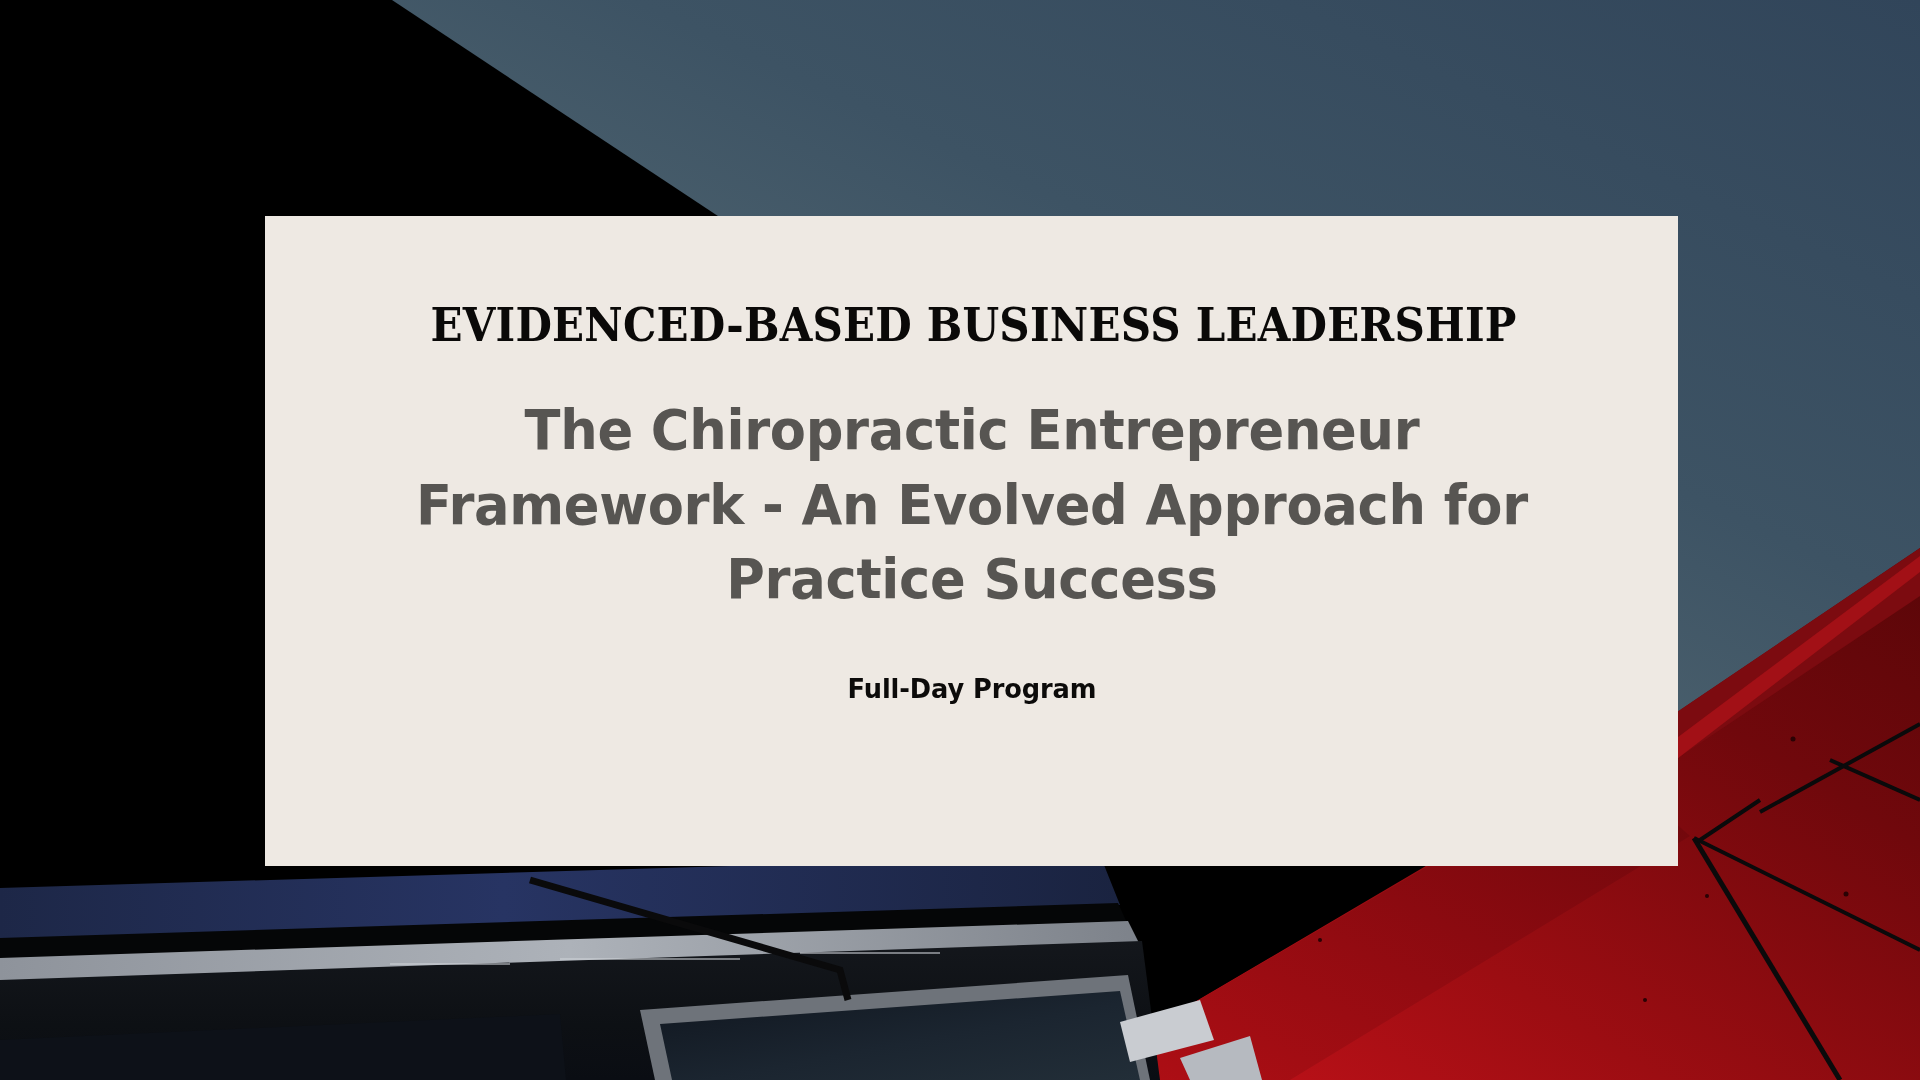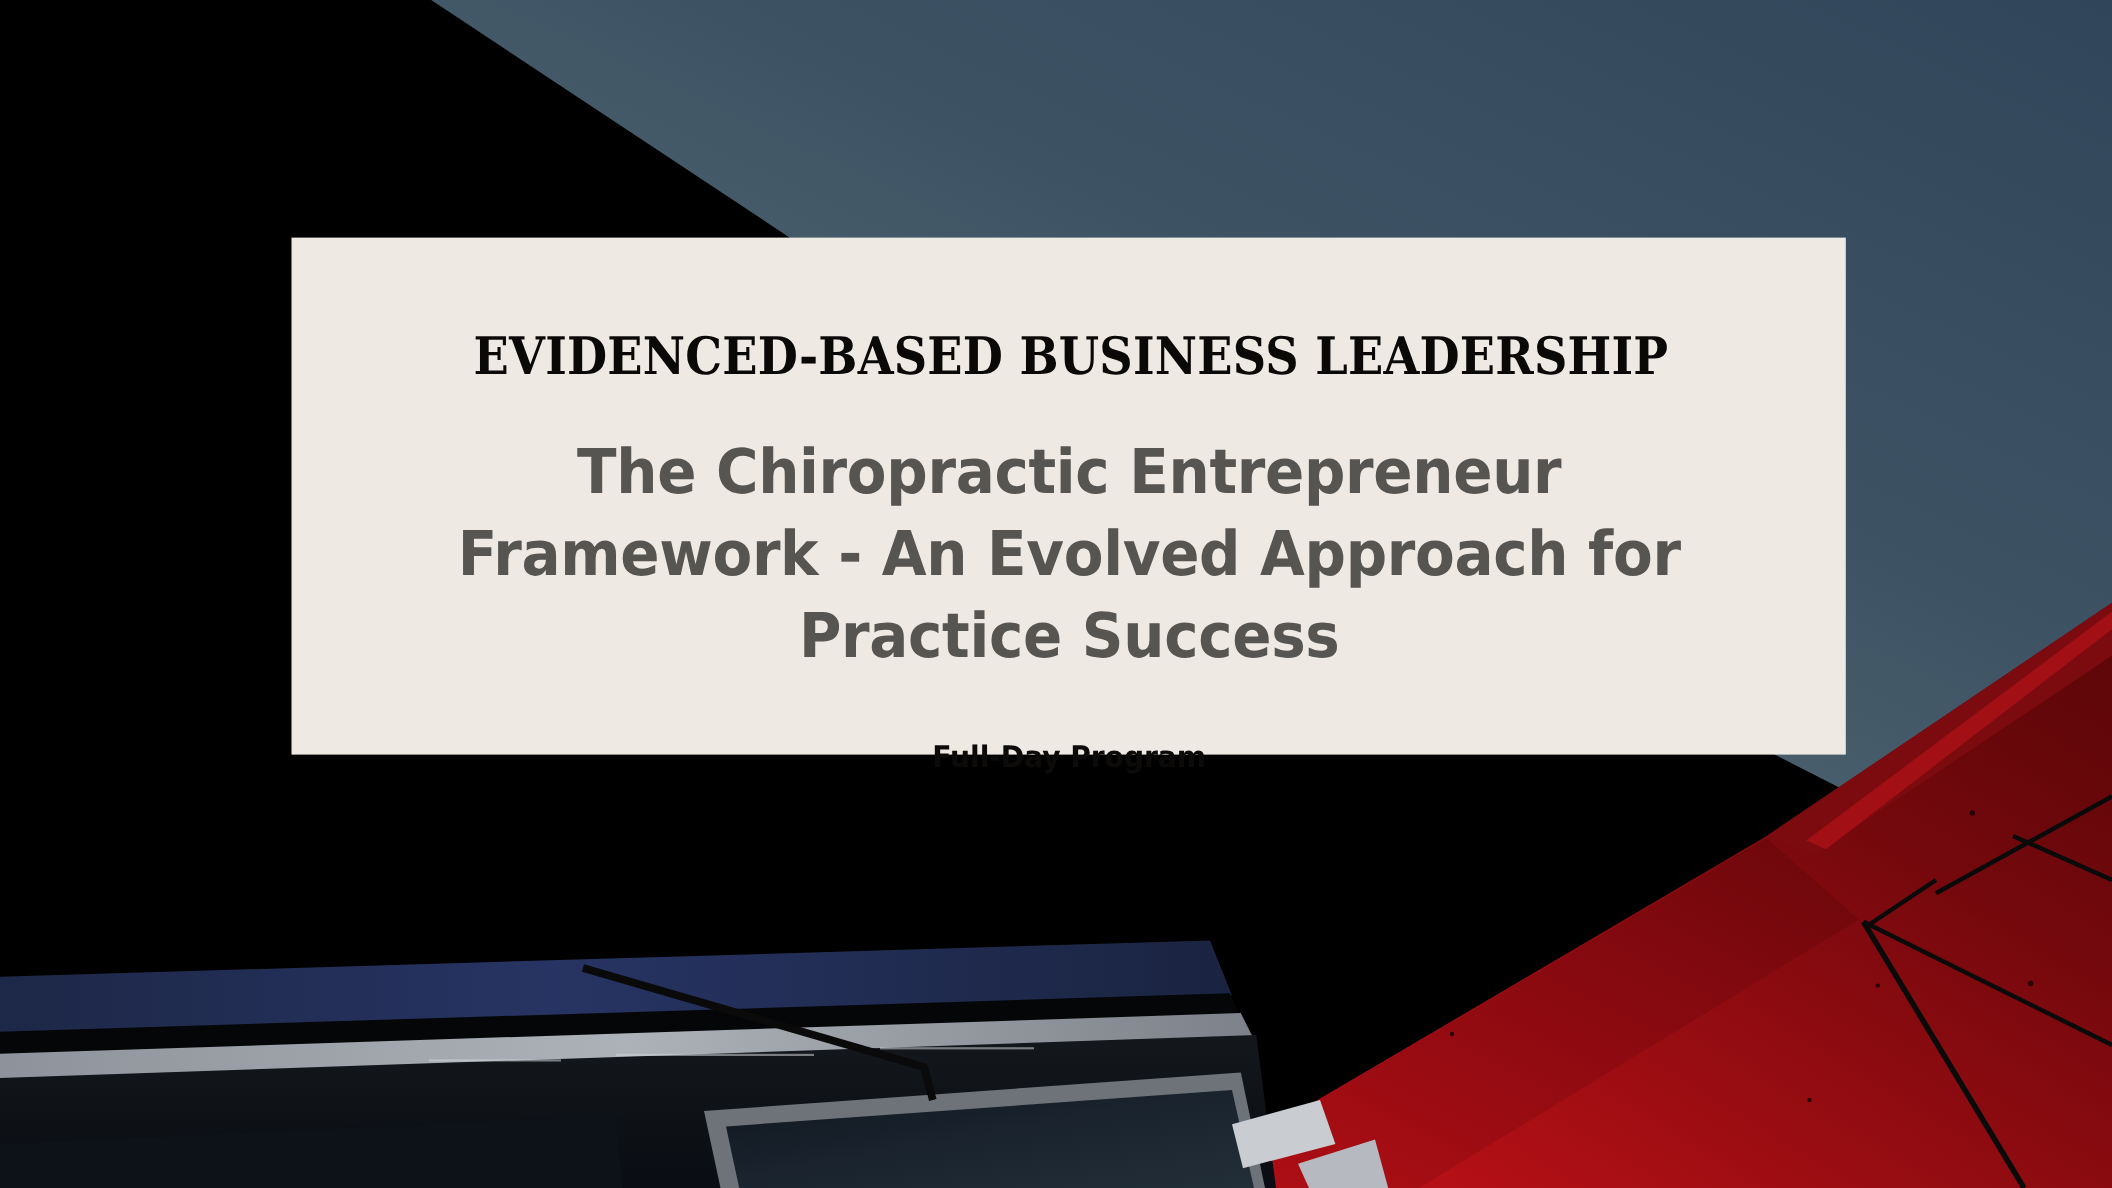--- a/index.html
+++ b/index.html
@@ -28,21 +28,21 @@
   }
 
   .bg-svg { display: block; width: 1920px; height: 1080px; }
 
   
   #card {
     position: absolute;
     left: 265px;
     top: 216px;
     width: 1413px;
-    height: 470px;
+    height: 650px;
     background: #EEE9E3;
     box-sizing: border-box;
     padding: 0;
     display: flex;
     flex-direction: column;
     align-items: flex-end;
     justify-content: flex-start;
     z-index: 5;
   }
 

